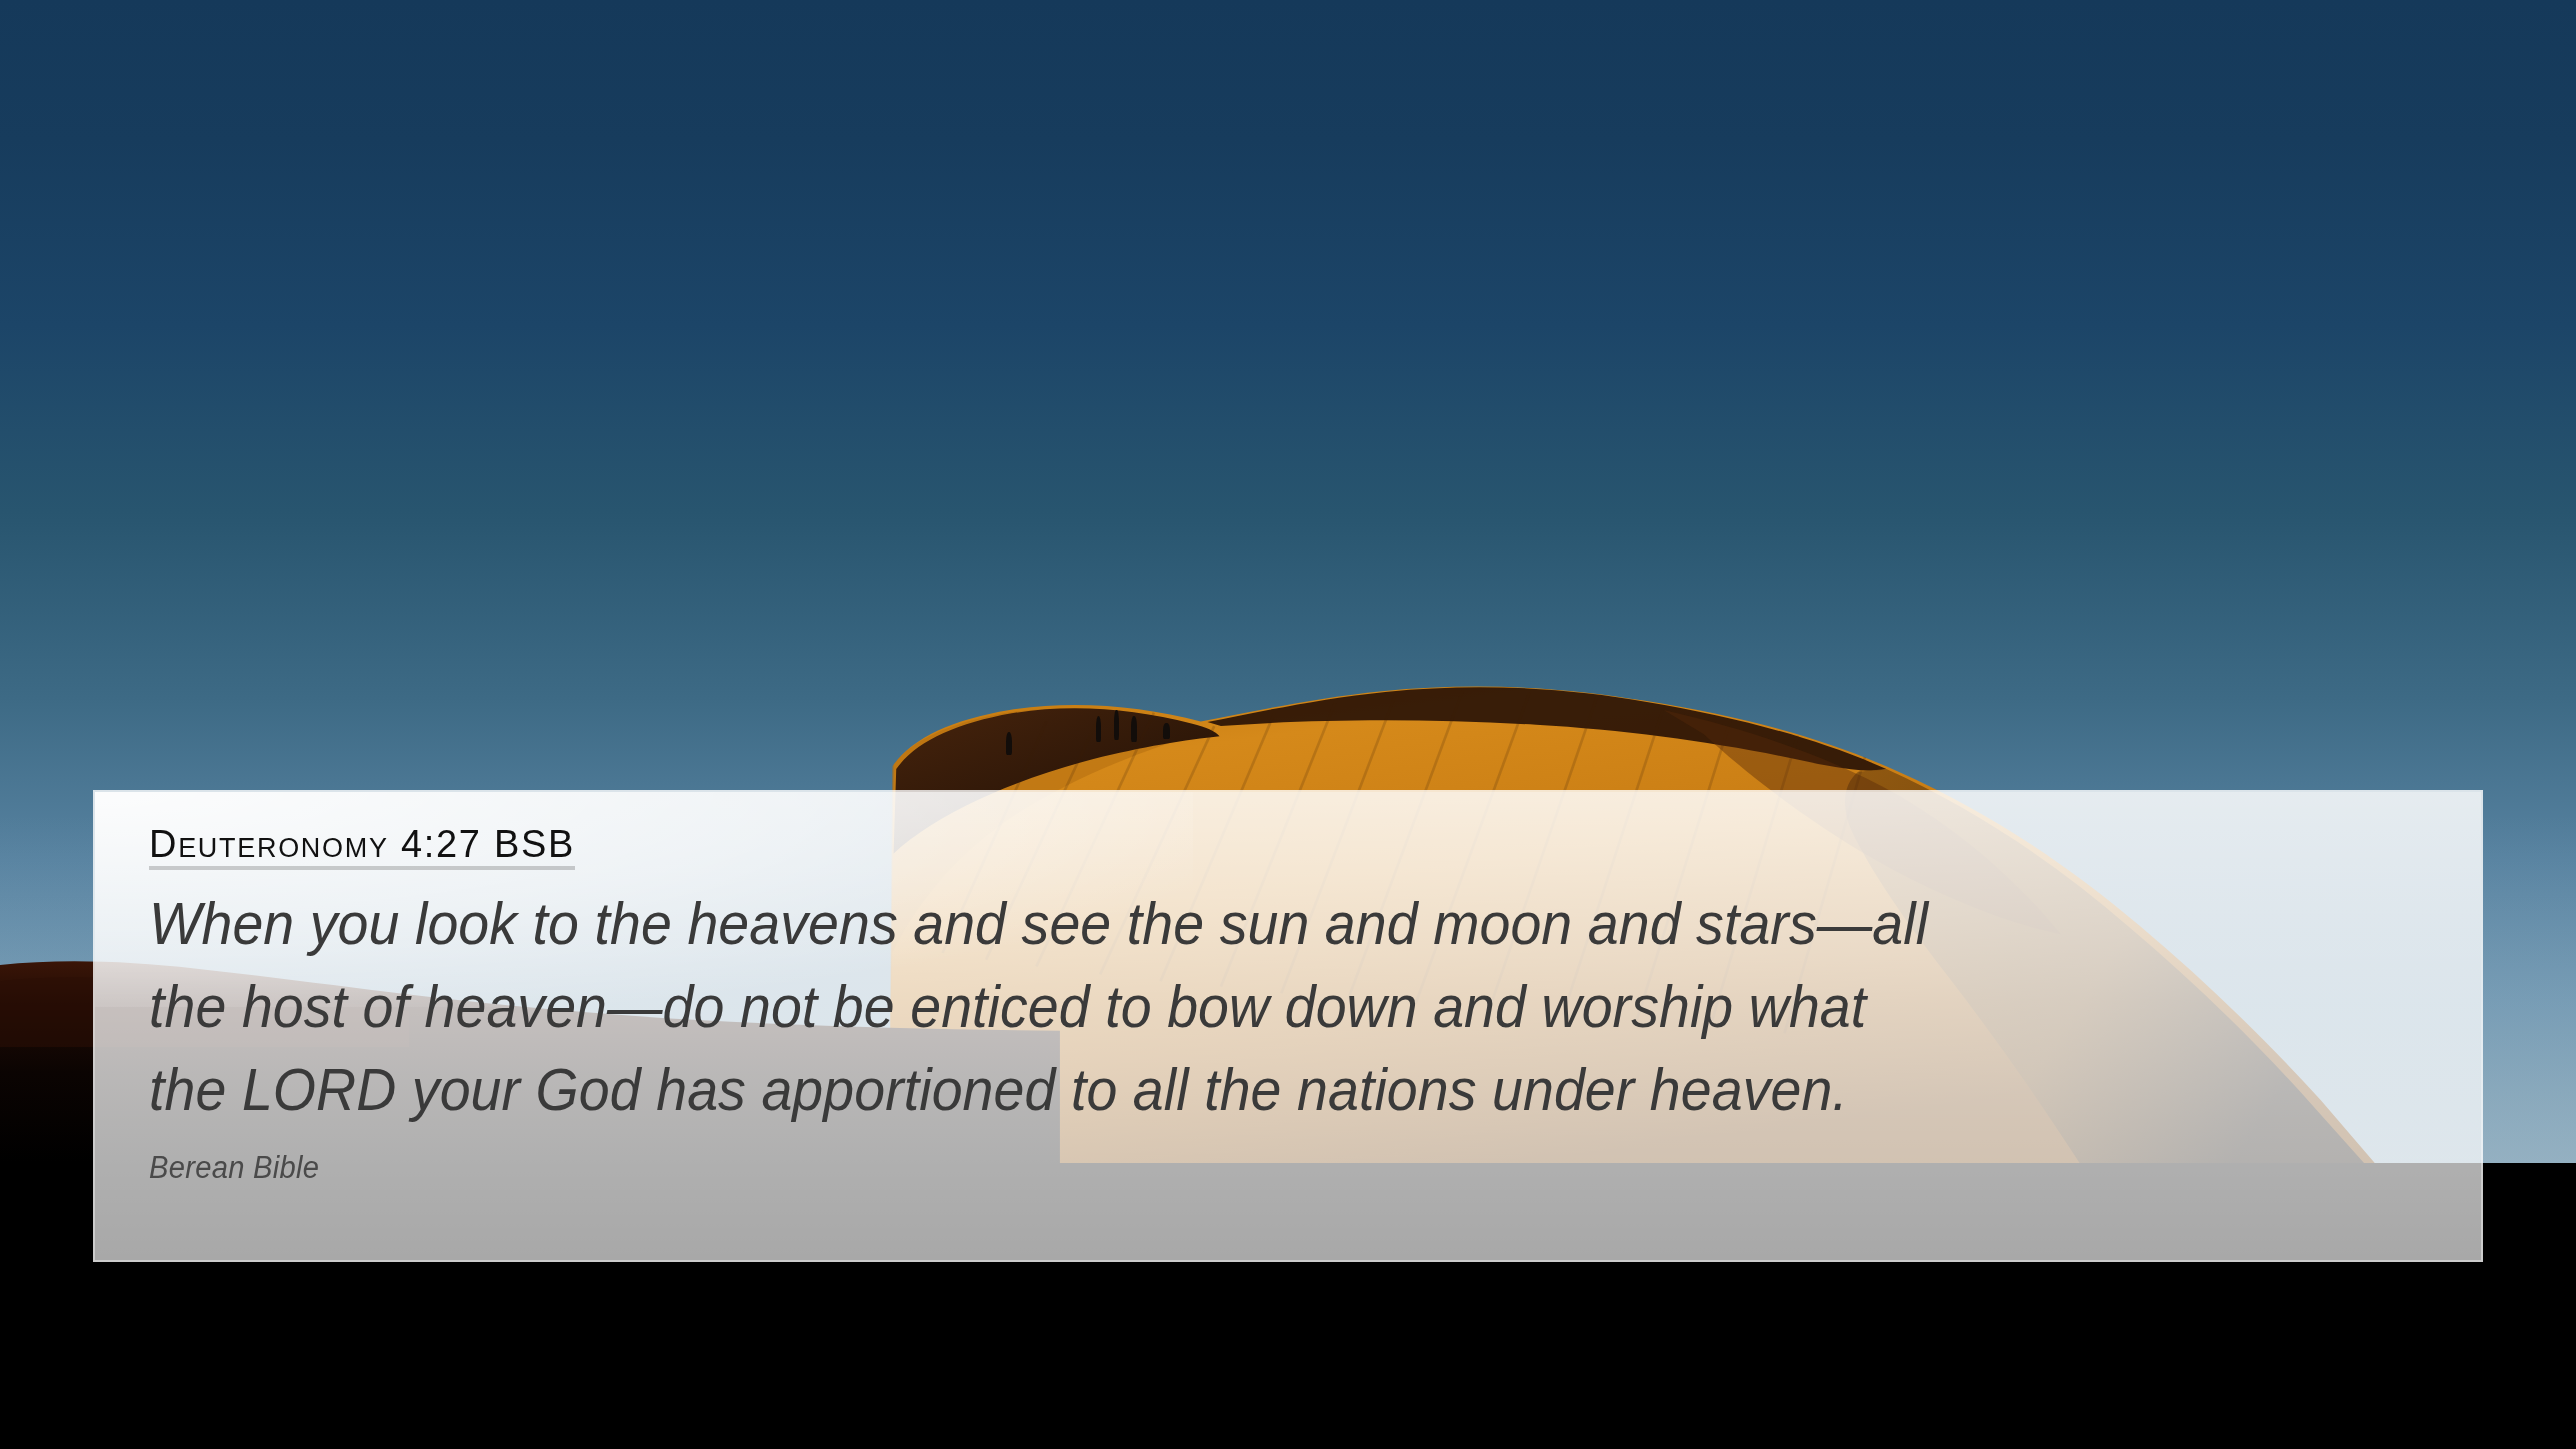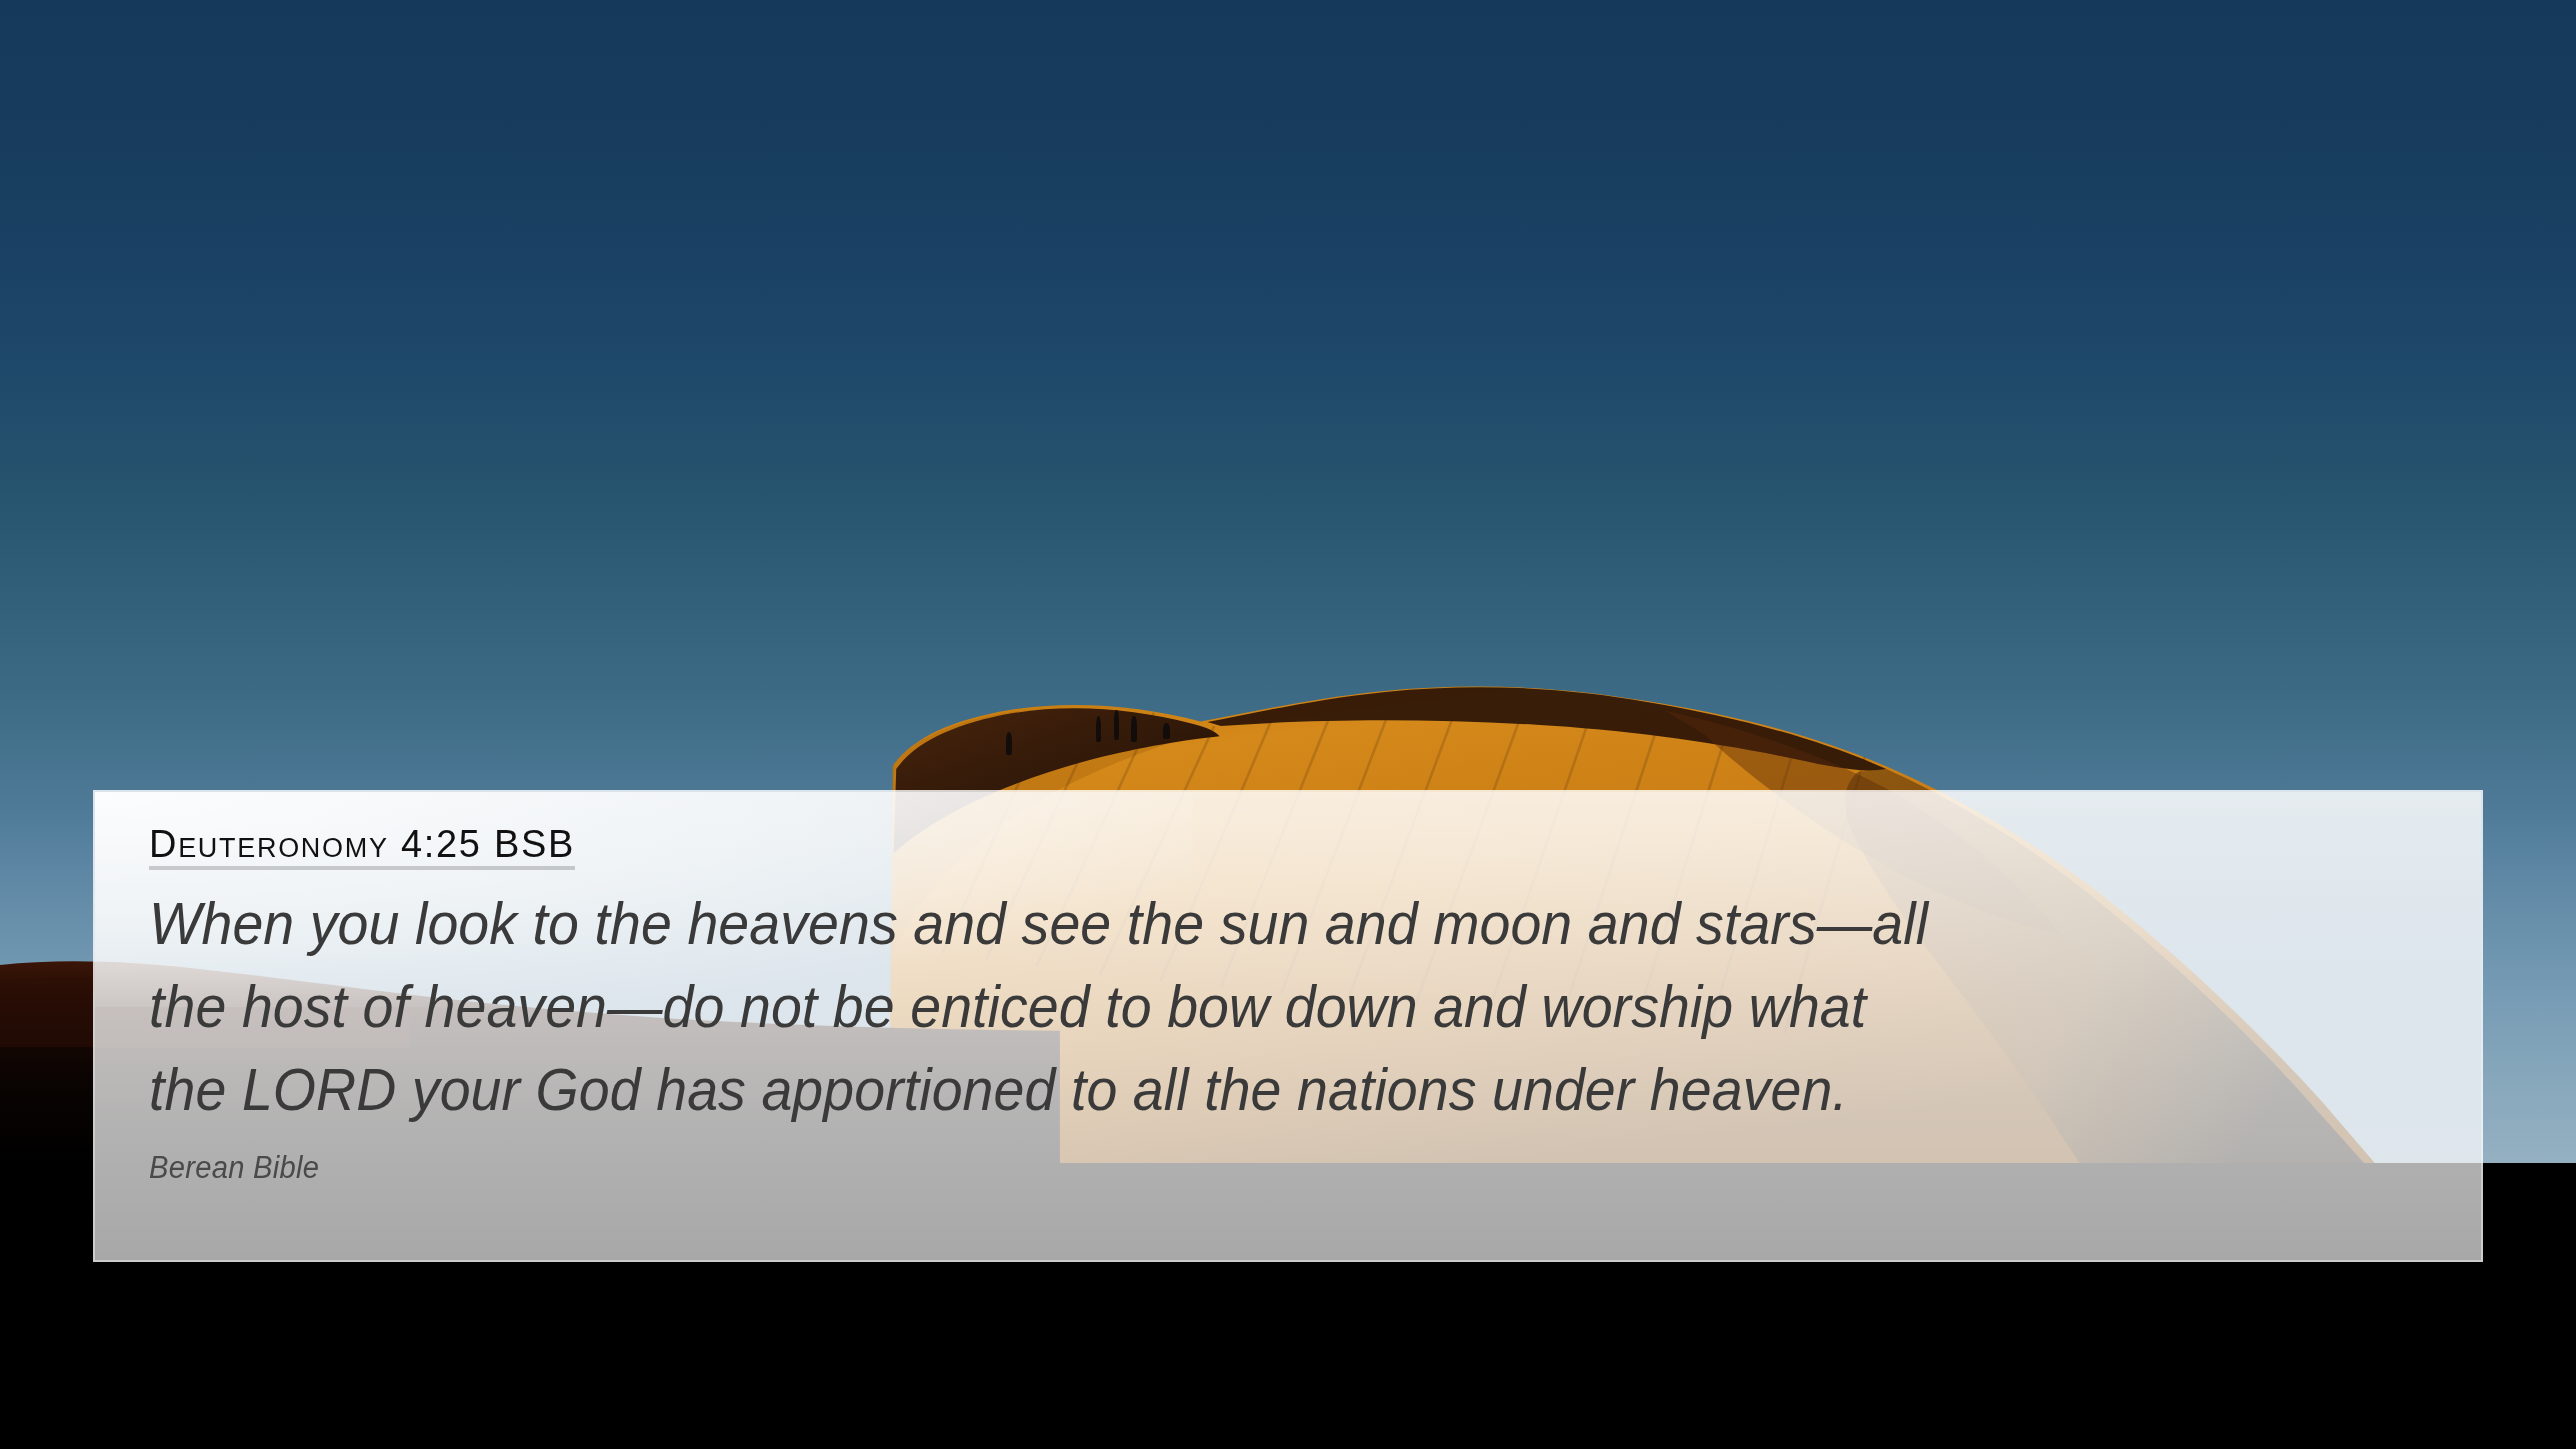--- a/index.html
+++ b/index.html
@@ -326,21 +326,21 @@
 
   <div class="letterbox-bottom"></div>
 
   <div class="quote-panel">
     <div class="panel-wash"></div>
     <div class="panel-glow"></div>
 
     <div class="panel-content">
 
       <span class="verse-ref-wrap">
-        <span class="verse-ref">Deuteronomy 4:25 BSB</span>
+        <span class="verse-ref">Deuteronomy 4:27 BSB</span>
         <span class="verse-ref-rule"></span>
       </span>
 
       <div class="verse-body">
         <span class="verse-line">When you look to the heavens and see the sun and moon and stars—all</span>
         <span class="verse-line">the host of heaven—do not be enticed to bow down and worship what</span>
         <span class="verse-line">the LORD your God has apportioned to all the nations under heaven.</span>
       </div>
 
       <div class="attribution">Berean Bible</div>

